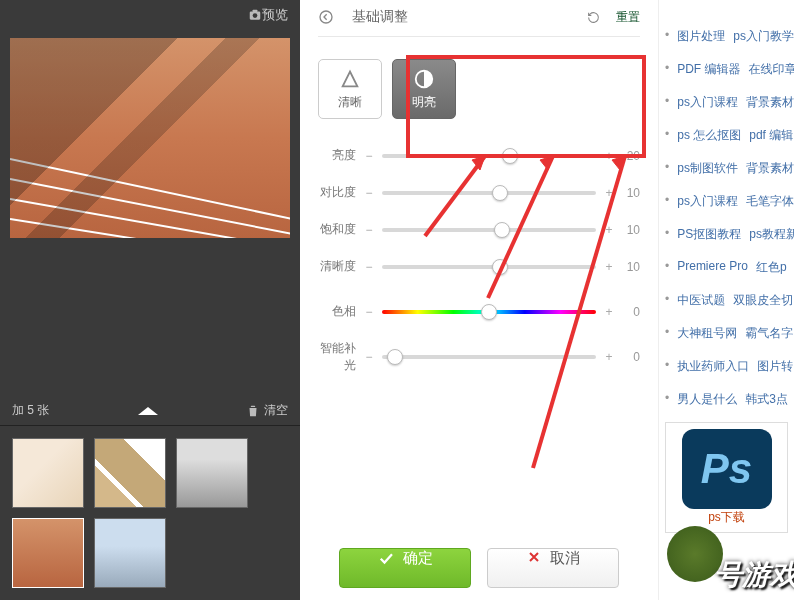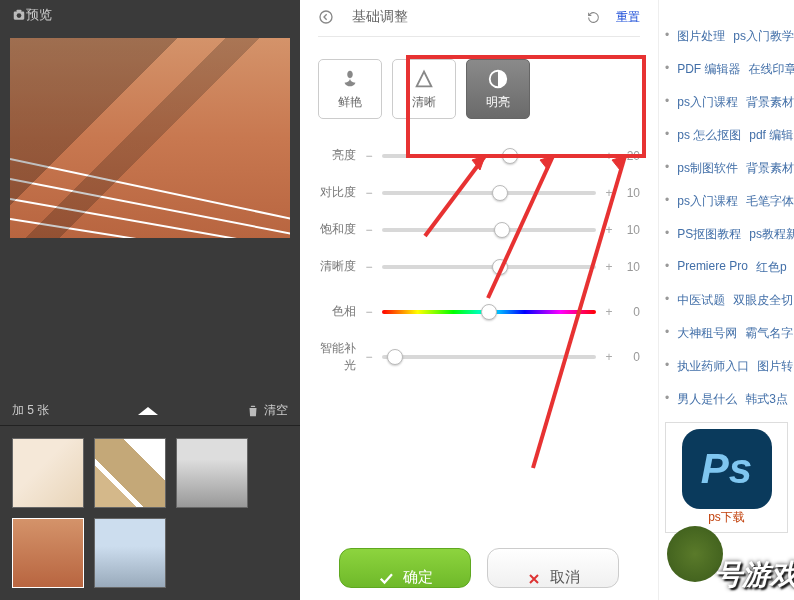--- a/index.html
+++ b/index.html
@@ -1,18 +1,18 @@
 <!DOCTYPE html>
 <html><head>
 <meta charset="utf-8">
 <style>
 *{margin:0;padding:0;box-sizing:border-box;font-family:"Microsoft YaHei",Arial,sans-serif}
 body{width:794px;height:600px;display:flex;background:#fff;overflow:hidden}
 .left{width:300px;background:#3a3a3a;color:#ccc;display:flex;flex-direction:column}
-.l-head{height:30px;display:flex;justify-content:flex-start;align-items:center;padding:4px 12px;font-size:13px;gap:0}
+.l-head{height:30px;display:flex;justify-content:flex-end;align-items:center;padding:4px 12px;font-size:13px;gap:0}
 .l-head svg{width:14px;height:14px}
 .preview{width:280px;height:200px;margin:8px auto 0;background:#c94;position:relative;overflow:hidden}
 .track-bg{position:absolute;inset:0;background:linear-gradient(180deg,#d4936a 0%,#c87850 50%,#b86540 100%)}
 .lane{position:absolute;border-top:2px solid #fff;transform-origin:left;width:400px}
 .lane:nth-child(1){top:120px;transform:rotate(12deg)}
 .lane:nth-child(2){top:140px;transform:rotate(11deg)}
 .lane:nth-child(3){top:160px;transform:rotate(10deg)}
 .lane:nth-child(4){top:180px;transform:rotate(9deg)}
 .lane:nth-child(5){top:200px;transform:rotate(8deg)}
 .shadow{position:absolute;top:0;left:0;width:100%;height:100%;background:linear-gradient(135deg,rgba(0,0,0,.25) 0%,rgba(0,0,0,.25) 35%,transparent 35%,transparent 45%,rgba(0,0,0,.2) 45%,rgba(0,0,0,.2) 52%,transparent 52%)}
@@ -25,45 +25,45 @@
 .thumb.sel{border:1px solid #fff}
 .t1{background:linear-gradient(135deg,#f5e8d8 40%,#e8d4b8 100%)}
 .t2{background:linear-gradient(45deg,#d4b88a 30%,#fff 30%,#fff 35%,#c4a878 35%,#c4a878 70%,#fff 70%)}
 .t3{background:linear-gradient(180deg,#ddd 30%,#999 100%)}
 .t4{overflow:hidden}
 .t4::before{content:"";position:absolute;inset:0;background:linear-gradient(180deg,#d4936a,#b86540)}
 .t5{background:linear-gradient(180deg,#cde 40%,#9ab 100%)}
 .mid{flex:1;background:#fff;padding:4px 18px 12px;display:flex;flex-direction:column;position:relative}
 .m-head{display:flex;justify-content:space-between;align-items:center;color:#666;font-size:14px;padding:4px 0 10px;border-bottom:1px solid #e8e8e8}
 .m-head .tl{display:flex;align-items:center;gap:18px}
-.m-head .tr{display:flex;align-items:center;gap:16px;font-size:12px;color:#1d4ed8}
+.m-head .tr{display:flex;align-items:center;gap:16px;font-size:12px;color:#14532d}
 .preset-row{display:flex;gap:10px;margin:22px 0 28px}
 .preset{width:64px;height:60px;border:1px solid #ccc;border-radius:5px;background:#fff;display:flex;flex-direction:column;align-items:center;justify-content:center;gap:4px;font-size:12px;color:#666;cursor:pointer}
 .preset.act{background:linear-gradient(#8a8a8a,#6a6a6a);color:#fff;border-color:#666}
 .preset svg{width:22px;height:22px}
 .redbox{position:absolute;top:55px;left:106px;width:240px;height:103px;border:4px solid #e73232;pointer-events:none;z-index:5}
 .arrow{position:absolute;stroke:#e73232;fill:#e73232;z-index:4;pointer-events:none}
 .slider-row{display:flex;align-items:center;margin-bottom:20px;font-size:12px;color:#777}
 .slider-row .lbl{width:44px;text-align:right;padding-right:6px}
 .slider-row .minus,.slider-row .plus{width:14px;text-align:center;color:#aaa;cursor:pointer}
 .slider-row .val{width:24px;text-align:right;color:#999}
 .track{flex:1;height:4px;background:#d8d8d8;border-radius:2px;position:relative;margin:0 6px}
 .track.hue{background:linear-gradient(90deg,#f00,#ff0,#0f0,#0ff,#00f,#f0f,#f00)}
 .handle{position:absolute;top:-6px;width:16px;height:16px;background:#fff;border:1px solid #bbb;border-radius:50%;transform:translateX(-50%);box-shadow:0 1px 2px rgba(0,0,0,.2)}
 .btns{display:flex;gap:16px;justify-content:center;margin-top:auto;padding-top:20px}
-.btn{width:132px;height:40px;border-radius:12px;display:flex;align-items:flex-end;justify-content:center;gap:8px;font-size:15px;cursor:pointer}
+.btn{width:132px;height:40px;border-radius:4px;display:flex;align-items:flex-start;justify-content:center;gap:8px;font-size:15px;cursor:pointer}
 .btn.ok{background:linear-gradient(#8dd43e,#6fb92a);border:1px solid #5fa820;color:#fff}
 .btn.cancel{background:linear-gradient(#fff,#f0f0f0);border:1px solid #ccc;color:#555}
 .right{width:136px;background:#fff;border-left:1px solid #eee;font-size:12px;padding:20px 0;position:relative;overflow:hidden}
 .r-list{list-style:none}
 .r-list li{padding:8px 6px;display:flex;gap:8px;white-space:nowrap;color:#426fa8}
 .r-list li::before{content:"•";color:#999}
 .r-list a{color:#426fa8;text-decoration:none}
 .ps-card{margin:6px 6px 0;border:1px solid #ddd;text-align:center;padding:6px 0}
-.ps-logo{width:90px;height:80px;margin:0 auto;background:#0a3a5c;border-radius:18px;display:flex;align-items:center;justify-content:center;color:#7fc6f0;font-size:42px;font-weight:bold;font-style:italic}
+.ps-logo{width:90px;height:80px;margin:0 auto;background:#0a3a5c;border-radius:12px;display:flex;align-items:center;justify-content:center;color:#7fc6f0;font-size:42px;font-weight:bold;font-style:italic}
 .ps-card .cap{display:block;margin-top:0;color:#c2410c}
 .wm{position:absolute;bottom:6px;right:-4px;font-size:28px;font-weight:bold;color:#fff;text-shadow:0 0 4px #333,2px 2px 2px #000;font-style:italic;z-index:10;white-space:nowrap}
 .wm-badge{position:absolute;bottom:18px;left:8px;width:56px;height:56px;border-radius:50%;background:radial-gradient(#5a7a2a,#3a5a1a);z-index:9}
 </style>
 </head>
 <body>
 
 <div class="left">
   <div class="l-head">
     <svg viewBox="0 0 24 24" fill="#bbb">
@@ -117,26 +117,20 @@
     <div class="tr">
       <svg width="13" height="13" viewBox="0 0 24 24" fill="none" stroke="#888" stroke-width="2">
           <path d="M3 12a9 9 0 1 0 3-6.7L3 8"></path>
           <path d="M3 3v5h5"></path>
         </svg>
       <span>重置</span>
     </div>
   </div>
 
   <div class="preset-row">
-    <div class="preset">
-      <svg viewBox="0 0 24 24" fill="#888">
-          <path d="M12 3c2 0 3 2 3 4s-1 4-3 4-3-2-3-4 1-4 3-4zm0 8c0 3 2 5 6 5-1 3-4 4-6 4s-5-1-6-4c4 0 6-2 6-5z"></path>
-        </svg>
-      <span>鲜艳</span>
-    </div>
     <div class="preset">
       <svg viewBox="0 0 24 24" fill="none" stroke="#888" stroke-width="2">
           <path d="M12 4L4 20h16L12 4z"></path>
         </svg>
       <span>清晰</span>
     </div>
     <div class="preset act">
       <svg viewBox="0 0 24 24" fill="#fff">
           <circle cx="12" cy="12" r="9" fill="none" stroke="#fff" stroke-width="2"></circle>
           <path d="M12 3a9 9 0 0 1 0 18z"></path>

